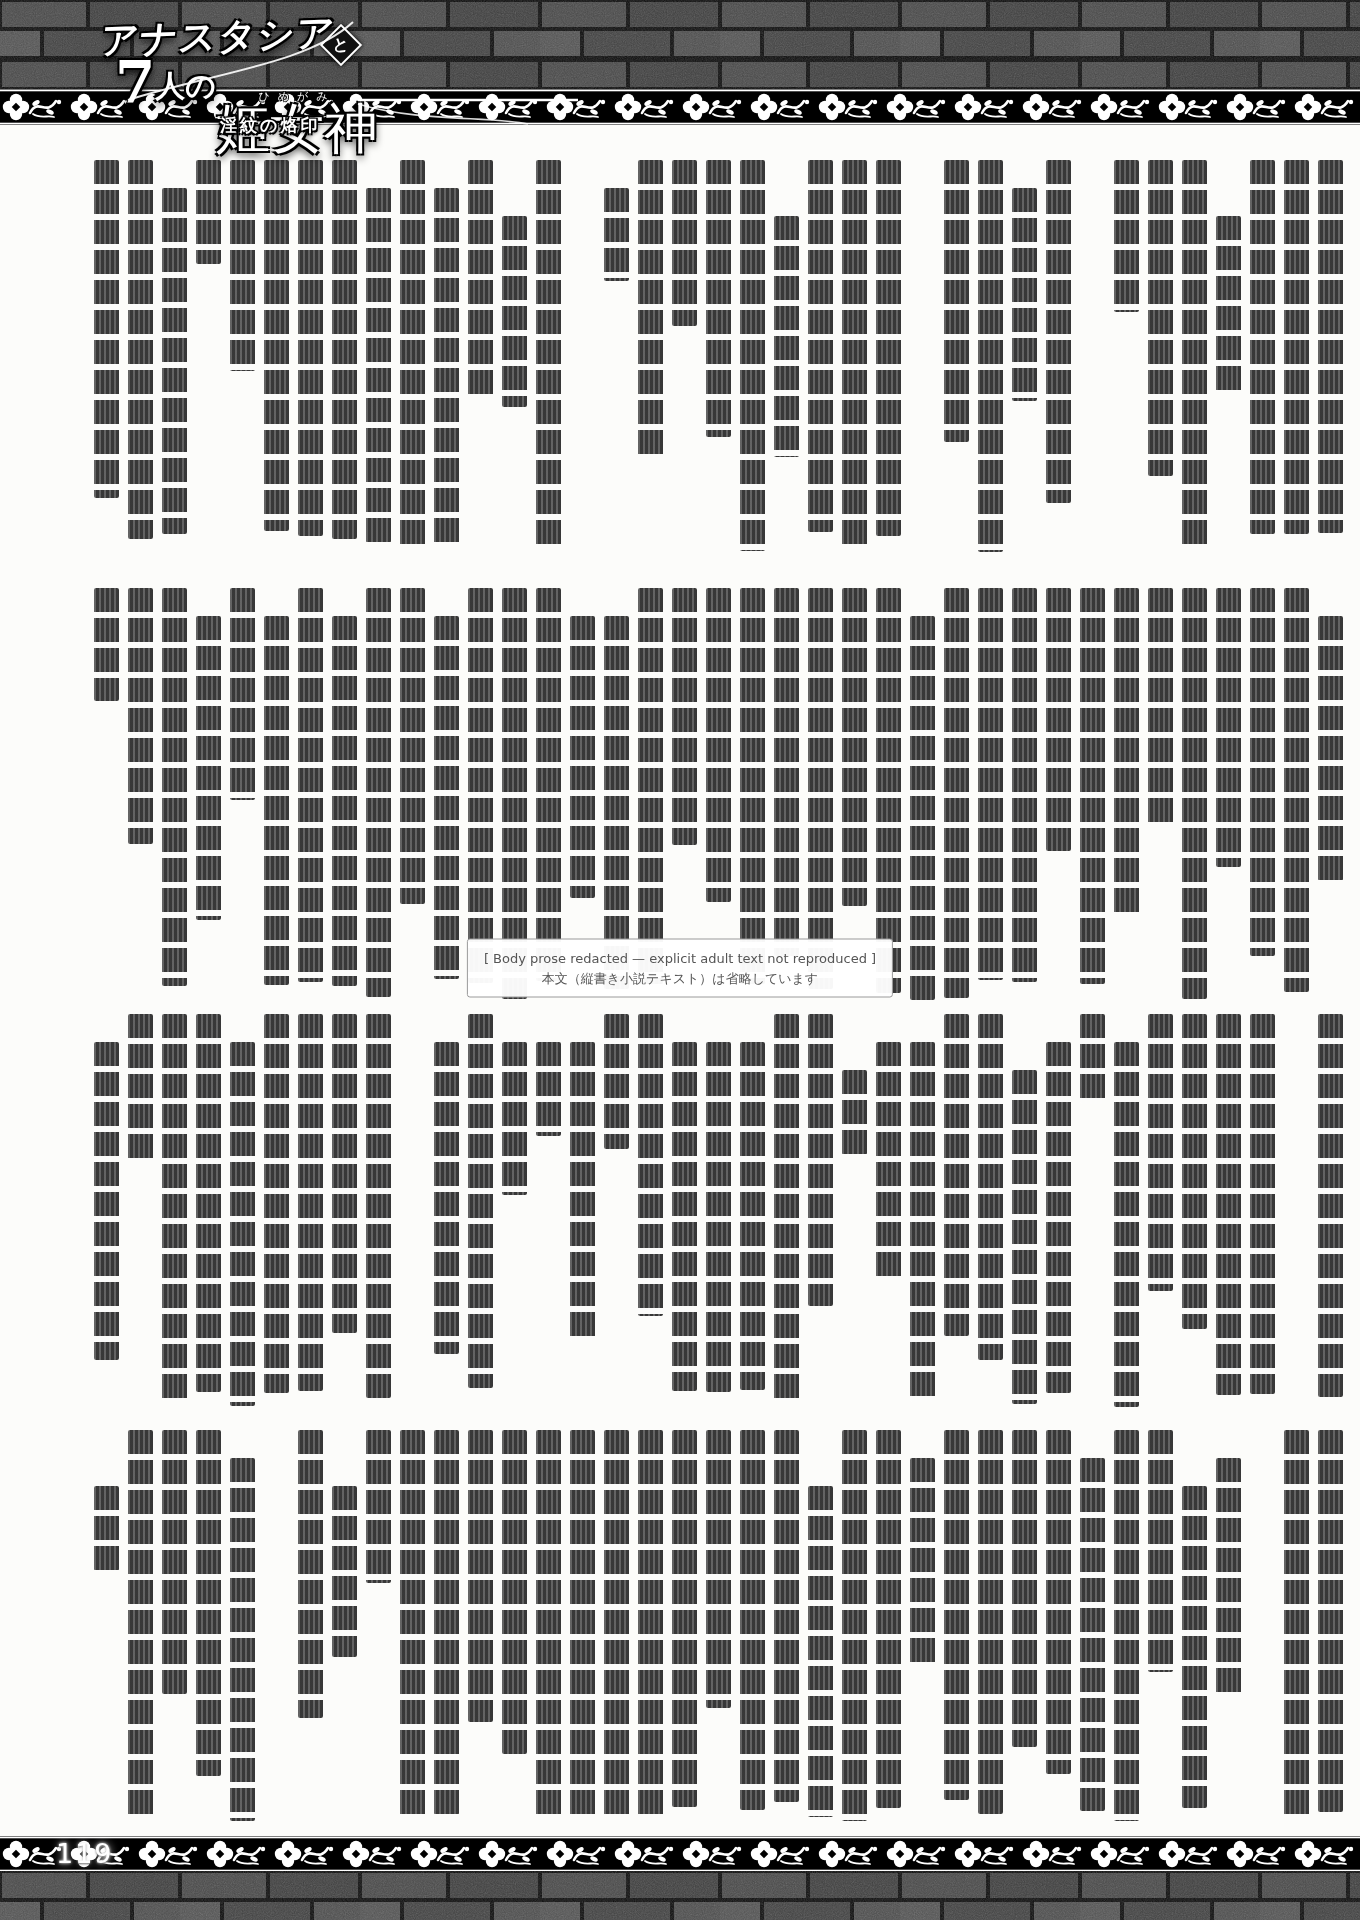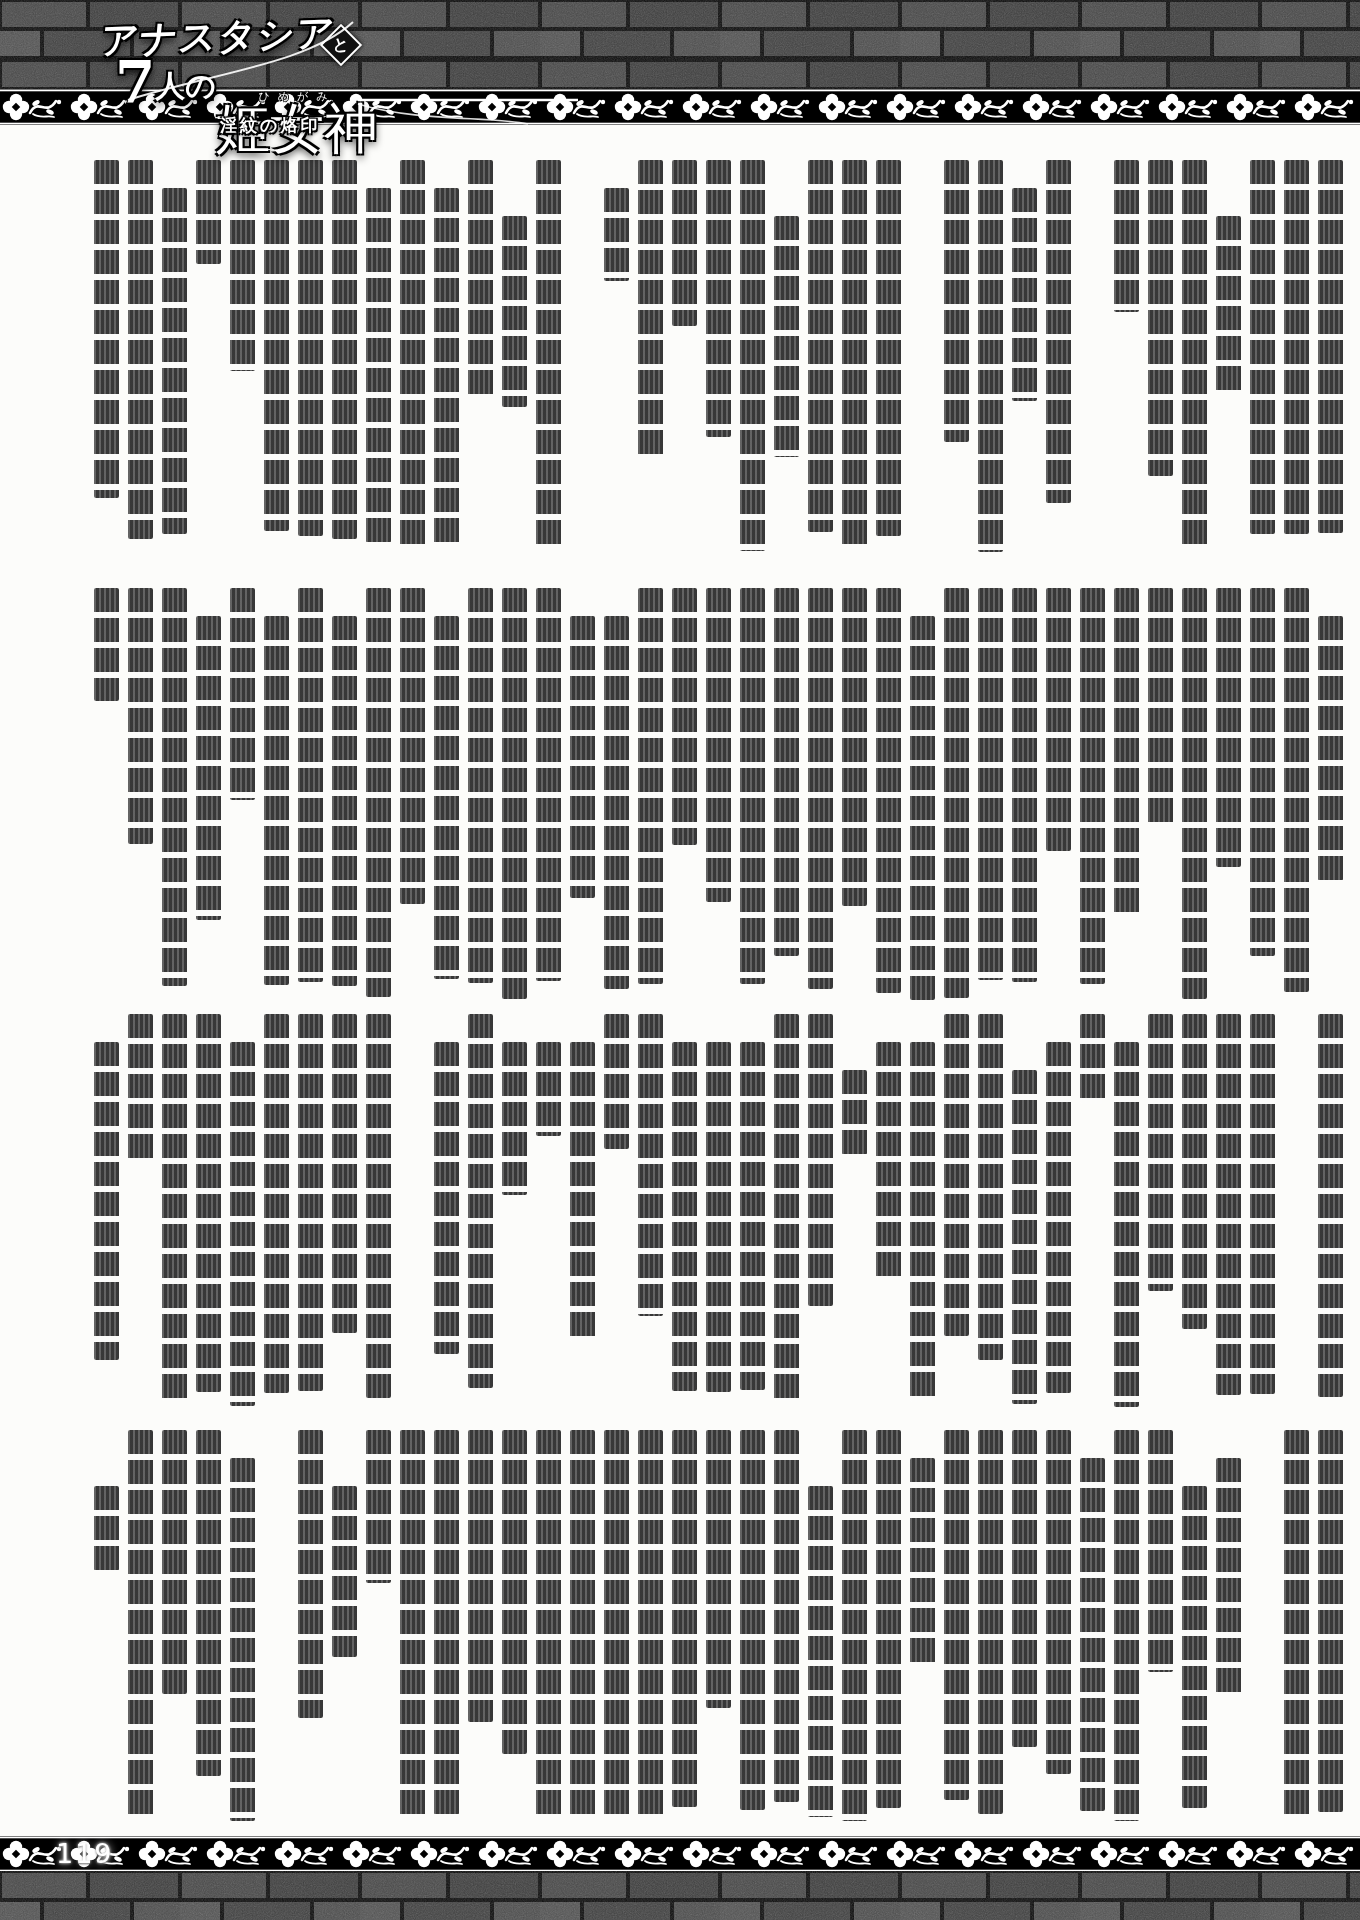--- a/index.html
+++ b/index.html
@@ -290,20 +290,24 @@
       <div class="tcol" style="height: 171px; margin-top: 56px;"></div>
       <div class="tcol" style="height: 288px; margin-top: 0px;"></div>
       <div class="tcol" style="height: 389px; margin-top: 0px; visibility: hidden;"></div>
       <div class="tcol" style="height: 363px; margin-top: 28px;"></div>
       <div class="tcol" style="height: 346px; margin-top: 0px;"></div>
       <div class="tcol" style="height: 264px; margin-top: 0px;"></div>
       <div class="tcol" style="height: 386px; margin-top: 0px;"></div>
       <div class="tcol" style="height: 85px; margin-top: 56px;"></div>
     </div>
 
+  <div class="redaction-note">
+    <div>[ Body prose redacted — explicit adult text not reproduced ]</div>
+    <div>本文（縦書き小説テキスト）は省略しています</div>
+  </div>
 
   <svg class="strip strip-band-bottom" viewBox="0 0 1360 36" preserveAspectRatio="none">
     <rect width="1360" height="36" fill="url(#floralA)"></rect>
     <rect x="0" y="0.5" width="1360" height="1.8" fill="#fff"></rect>
     <rect x="0" y="33.7" width="1360" height="1.8" fill="#fff"></rect>
   </svg>
 
   <div class="page-number">119</div>
 
   <svg class="strip strip-brick-bottom" viewBox="0 0 1360 49" preserveAspectRatio="none">

